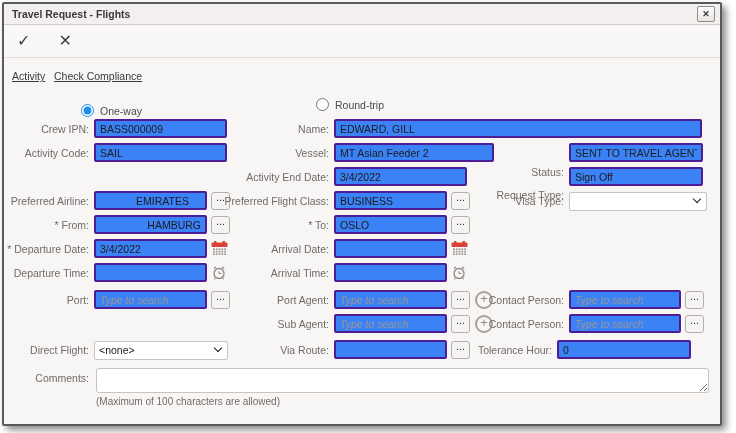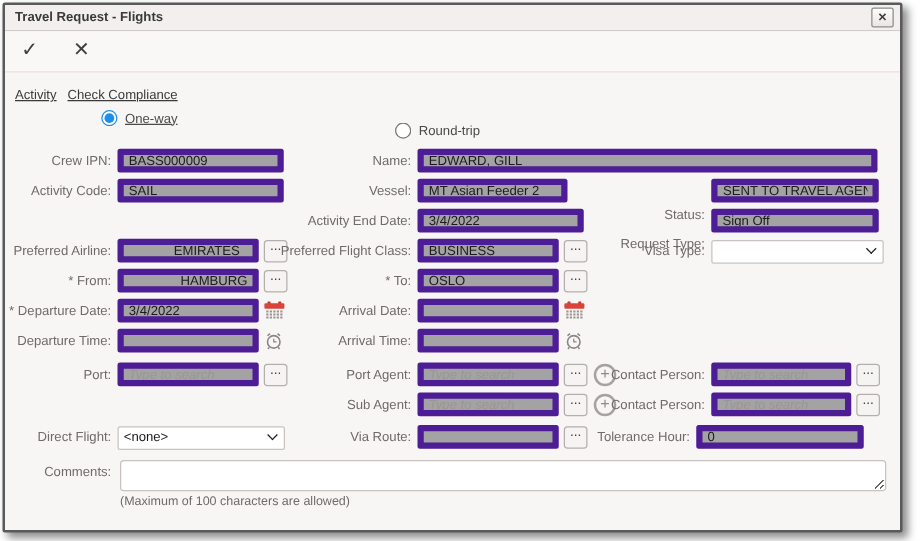--- a/index.html
+++ b/index.html
@@ -50,21 +50,21 @@
   .radio-item input { width:13px; height:13px; accent-color:#1d8fe8; margin:0; }
 
   
   .fg { position:absolute; display:flex; align-items:center; height:19px; }
   .lbl {
     display:flex; justify-content:flex-end; align-items:center;
     white-space:nowrap; font-size:10.5px; color:#6f6b69; padding-right:5px;
     flex:none;
   }
   .tb {
-    height:19px; border:5px solid #4c1d95; border-radius:2px; background:#a3a3a3;
+    height:19px; border:2px solid #4c1d95; border-radius:2px; background:#3b82f6;
     font-family:"Liberation Sans", sans-serif; font-size:10.5px; color:#1b1b1b;
     padding:0 4px; flex:none;
   }
   .tb::placeholder { font-style:italic; color:#9a9694; }
   .dots-btn {
     width:19px; height:18px; margin-left:4px; flex:none;
     border:1px solid #b3afad; border-radius:3px; background:#f6f4f3;
     font-size:11px; color:#3f3f3f; line-height:8px; text-align:center;
     cursor:pointer; padding-bottom:6px;
   }
@@ -110,21 +110,21 @@
     </div>
 
     <div class="toolbar">
       <span class="tool-ico" style="margin-left:13px;"><span>✓</span></span>
       <span class="tool-ico" style="margin-left:28px;"><span>✕</span></span>
     </div>
 
     <span class="link" style="left:8px; top:66px;">Activity</span>
     <span class="link" style="left:50px; top:66px;">Check Compliance</span>
 
-    <label class="radio-item" style="left:77px; top:84px;text-decoration:underline;">
+    <label class="radio-item" style="left:77px; top:100px;">
       <input type="radio" name="trip" checked="" style="">
       <span>One-way</span>
     </label>
     <label class="radio-item" style="left:312px; top:94px;">
       <input type="radio" name="trip" style="">
       <span>Round-trip</span>
     </label>
 
     <div class="fg" style="left:0; top:115px;">
       <span class="lbl" style="width:90px;">Crew IPN:</span>
@@ -134,21 +134,21 @@
       <span class="lbl" style="width:100px;">Name:</span>
       <input class="tb" style="width: 368px;" value="EDWARD, GILL">
     </div>
 
     <div class="fg" style="left:0; top:139px;">
       <span class="lbl" style="width:90px;">Activity Code:</span>
       <input class="tb" style="width: 133px;" value="SAIL">
     </div>
     <div class="fg" style="left:230px; top:139px;">
       <span class="lbl" style="width:100px;">Vessel:</span>
-      <input class="tb" style="width: 120px;" value="MT Asian Feeder 2">
+      <input class="tb" style="width: 160px;" value="MT Asian Feeder 2">
     </div>
     <div class="fg" style="left:460px; top:139px;">
       <span class="lbl" style="width:105px;margin-top:39px;">Status:</span>
       <input class="tb" style="width: 134px;" value="SENT TO TRAVEL AGENT">
     </div>
 
     <div class="fg" style="left:230px; top:163px;">
       <span class="lbl" style="width:100px;">Activity End Date:</span>
       <input class="tb" style="width: 133px;" value="3/4/2022">
     </div>

